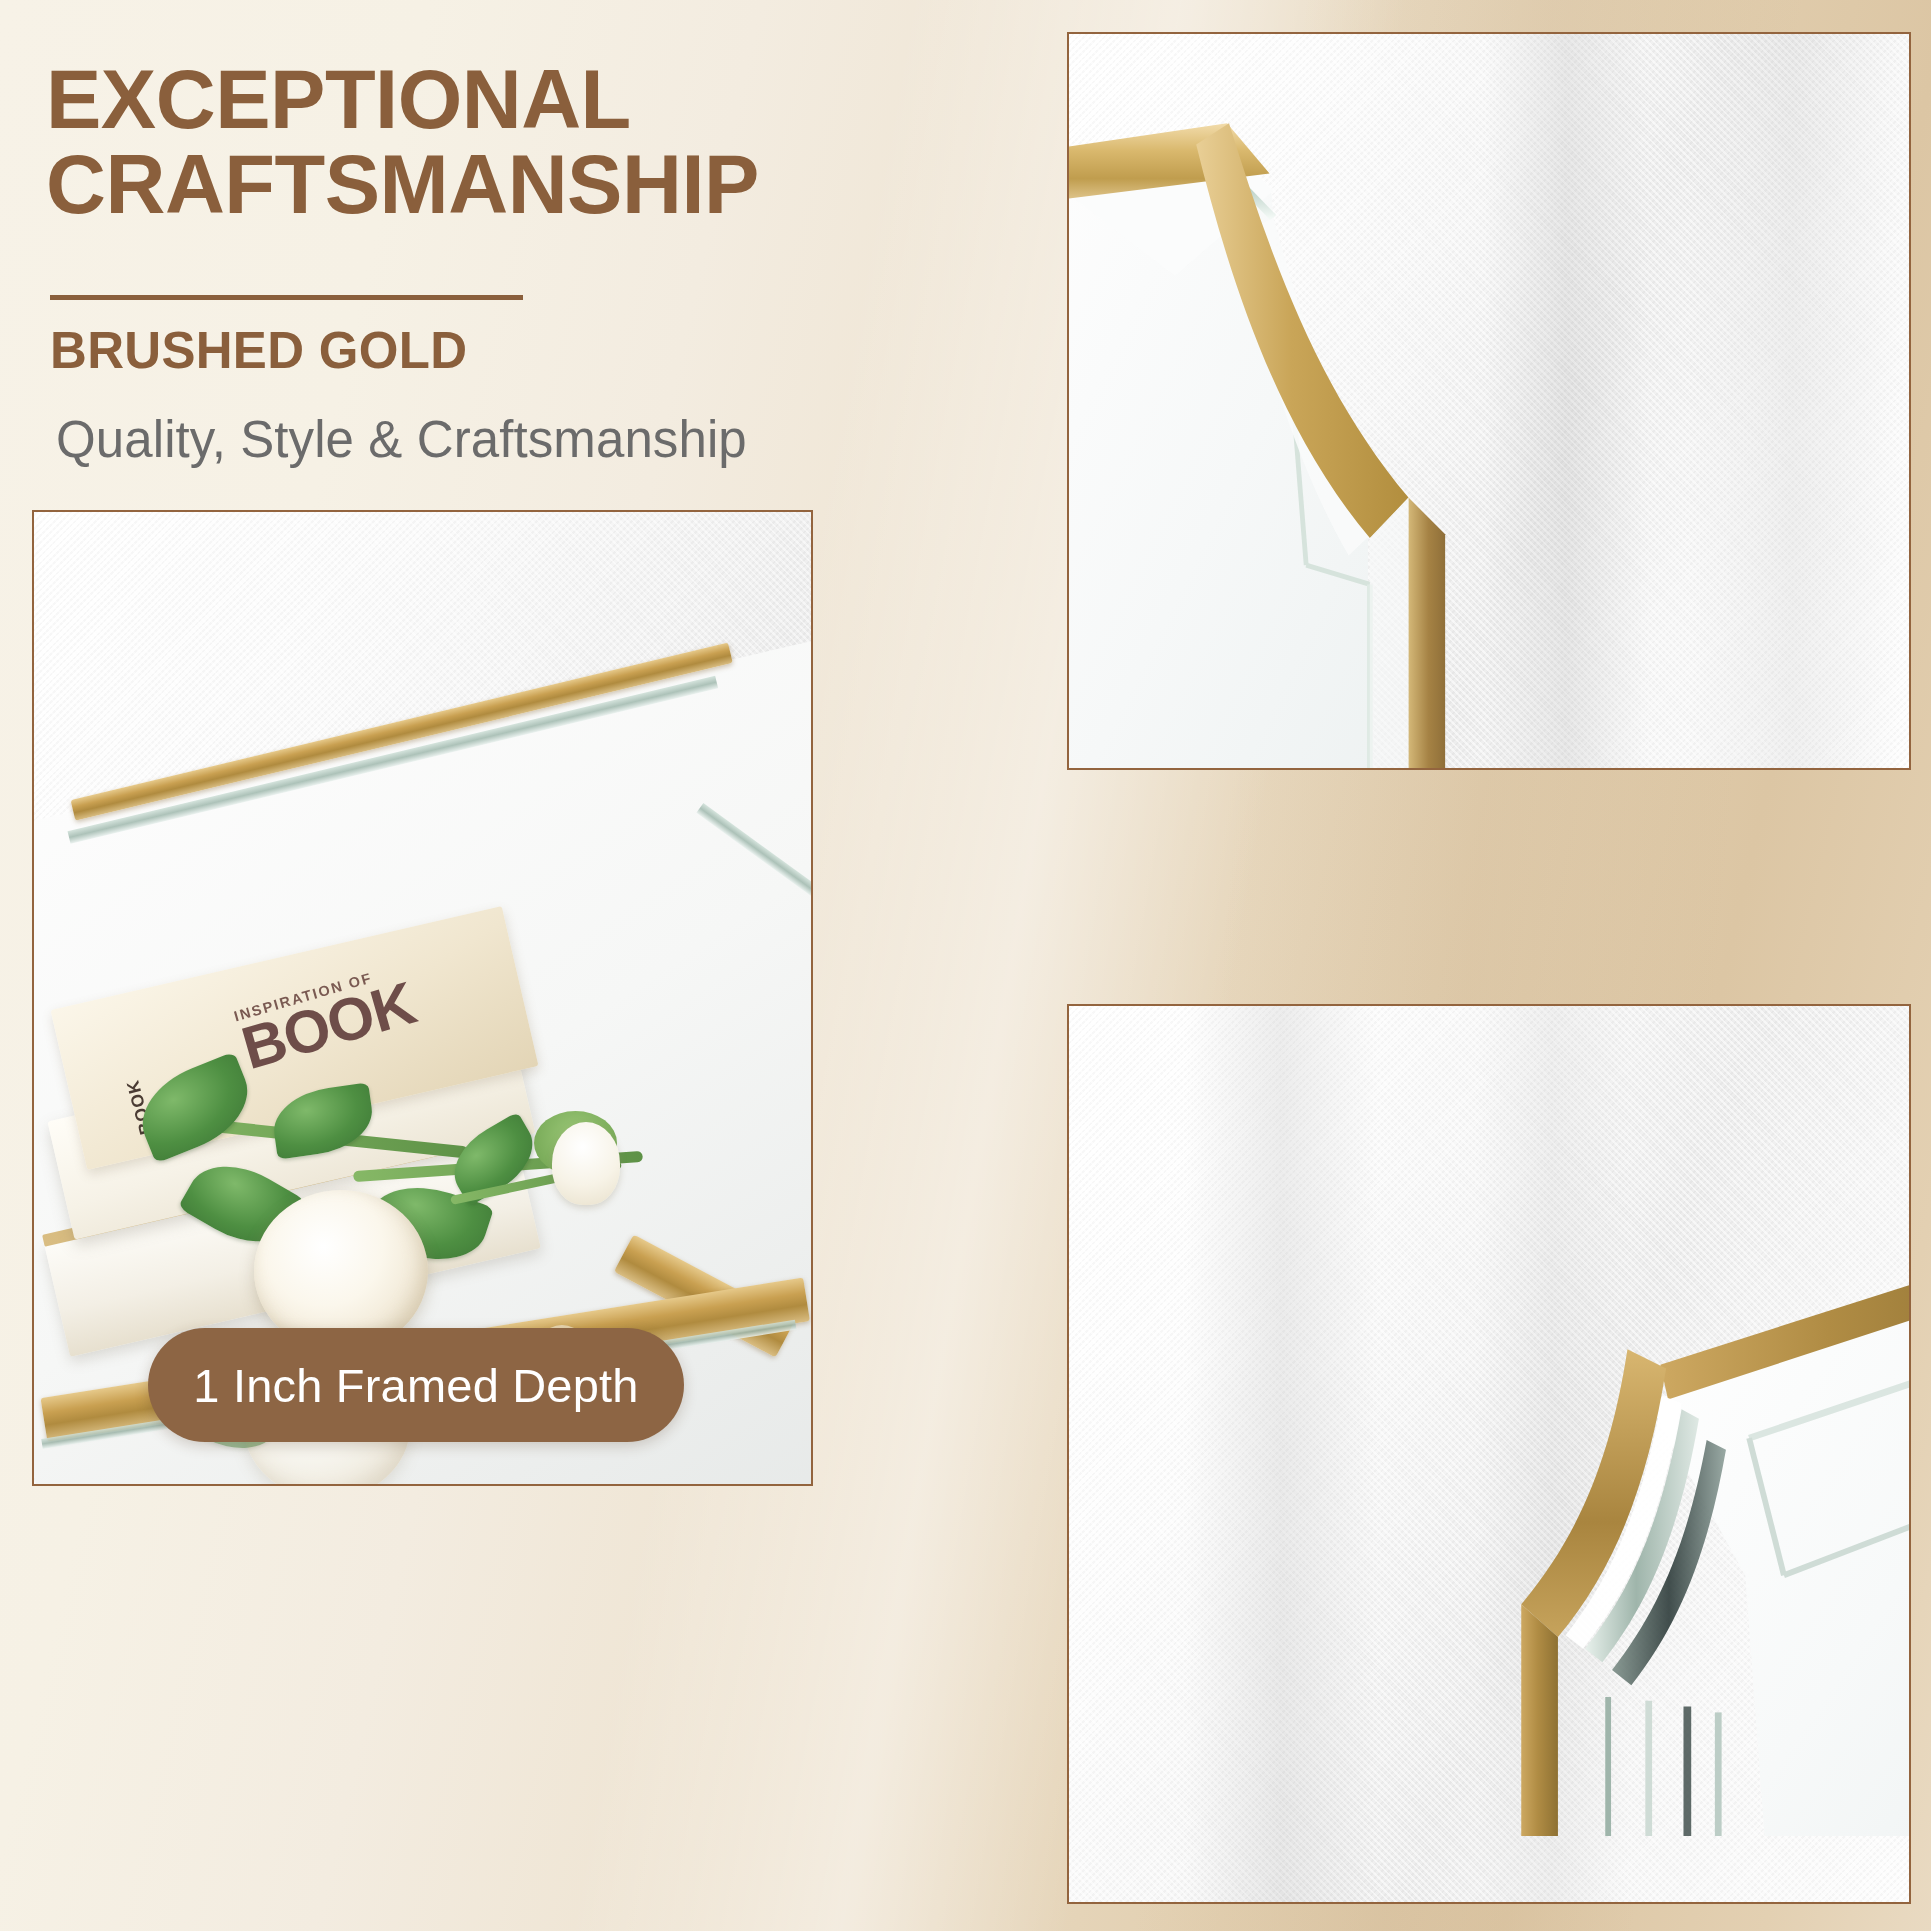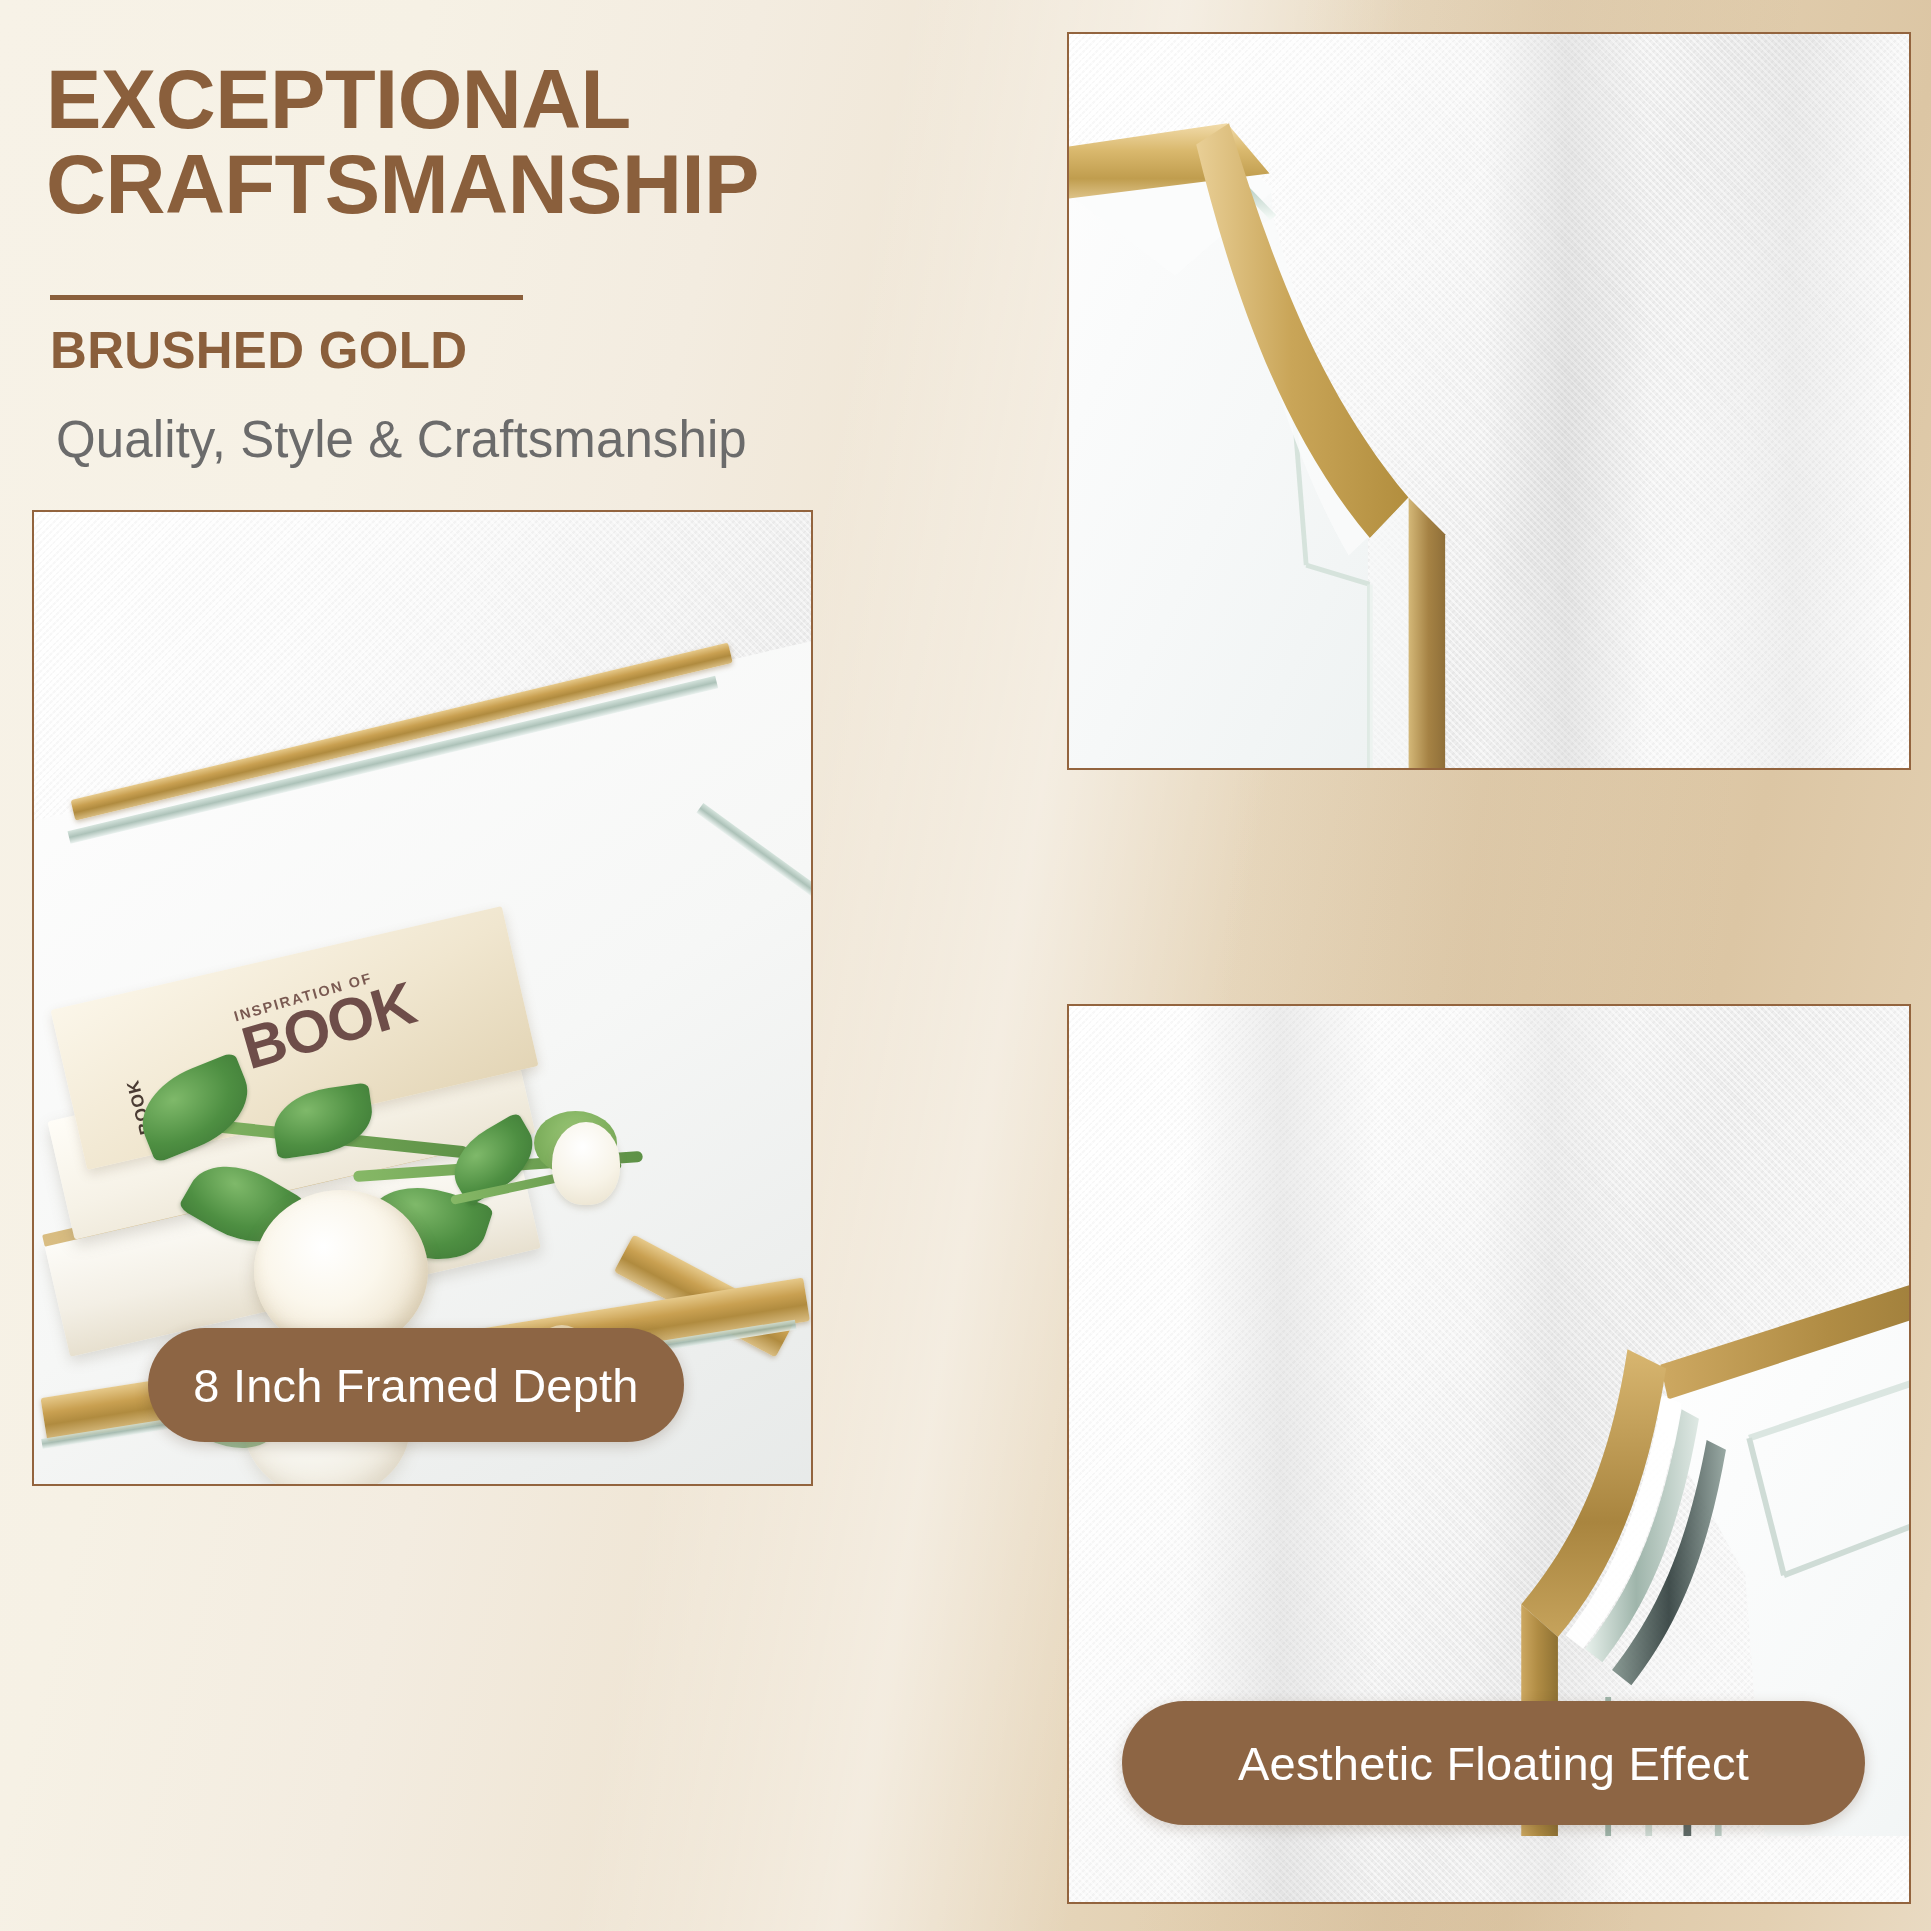--- a/index.html
+++ b/index.html
@@ -225,21 +225,21 @@
     <div class="leaf" style="left:415px;top:618px;width:89px;height:58px;transform:rotate(-30deg);"></div>
     <div class="stem" style="left:415px;top:666px;width:174px;height:8.7px;transform:rotate(-12deg);"></div>
     <div class="calyx" style="left:500px;top:599px;width:83px;height:64px;"></div>
     <div class="bud" style="left:518px;top:610px;width:68px;height:83px;"></div>
     <div class="rose" style="left:220px;top:678px;width:174px;height:162px;"></div>
     <div class="rose" style="left:210px;top:842px;width:166px;height:145px;opacity:.62;"></div>
     <div class="bud" style="left:498px;top:813px;width:60px;height:70px;opacity:.55;"></div>
     <div class="leaf" style="left:143px;top:874px;width:100px;height:60px;transform:rotate(26deg);opacity:.5;"></div>
 
     <div class="badge badge-depth" style="position:absolute;left:114px;top:816px;width:536px;height:114px;">
-      <span>8 Inch Framed Depth</span>
+      <span>1 Inch Framed Depth</span>
     </div>
   </div>
 
 </div>
 
 <div>
 
   <div class="photo-tr">
     <div class="satin"></div>
     <div class="fold" style="left:415px;top:0;width:164px;height:734px;"></div>
@@ -348,18 +348,15 @@
 
       <path d="M404,288 L700,188" stroke="#dbe6e1" stroke-width="7" fill="none"></path>
       <path d="M404,288 L440,430" stroke="#cfdcd6" stroke-width="6" fill="none"></path>
       <path d="M440,430 L700,330" stroke="#cfdcd6" stroke-width="6" fill="none"></path>
       <path d="M300,560 L300,700" stroke="#cfdcd6" stroke-width="7" fill="none"></path>
       <path d="M258,556 L258,700" stroke="#9fb5ab" stroke-width="6" fill="none"></path>
       <path d="M340,566 L340,700" stroke="#43514f" stroke-width="8" fill="none" opacity=".85"></path>
       <path d="M372,572 L372,700" stroke="#bccdc6" stroke-width="7" fill="none"></path>
     </svg>
 
-    <div class="badge" style="position:absolute;left:53px;top:695px;width:743px;height:124px;">
-      <span>Aesthetic Floating Effect</span>
-    </div>
   </div>
 </div>
 
 
 </body></html>

